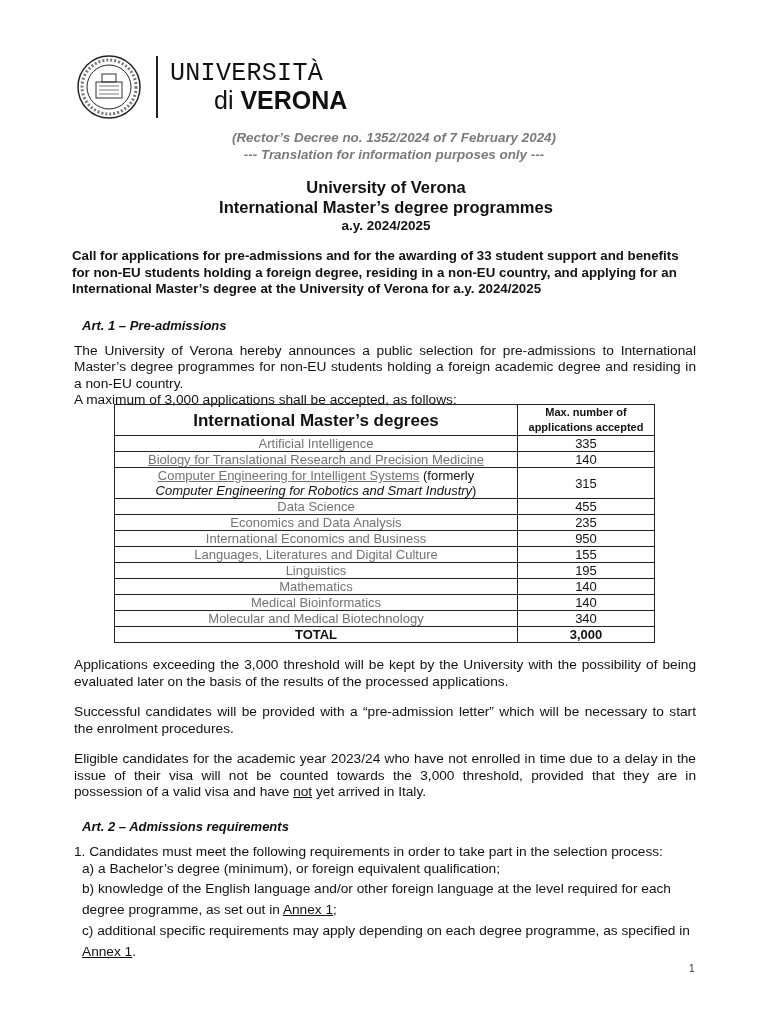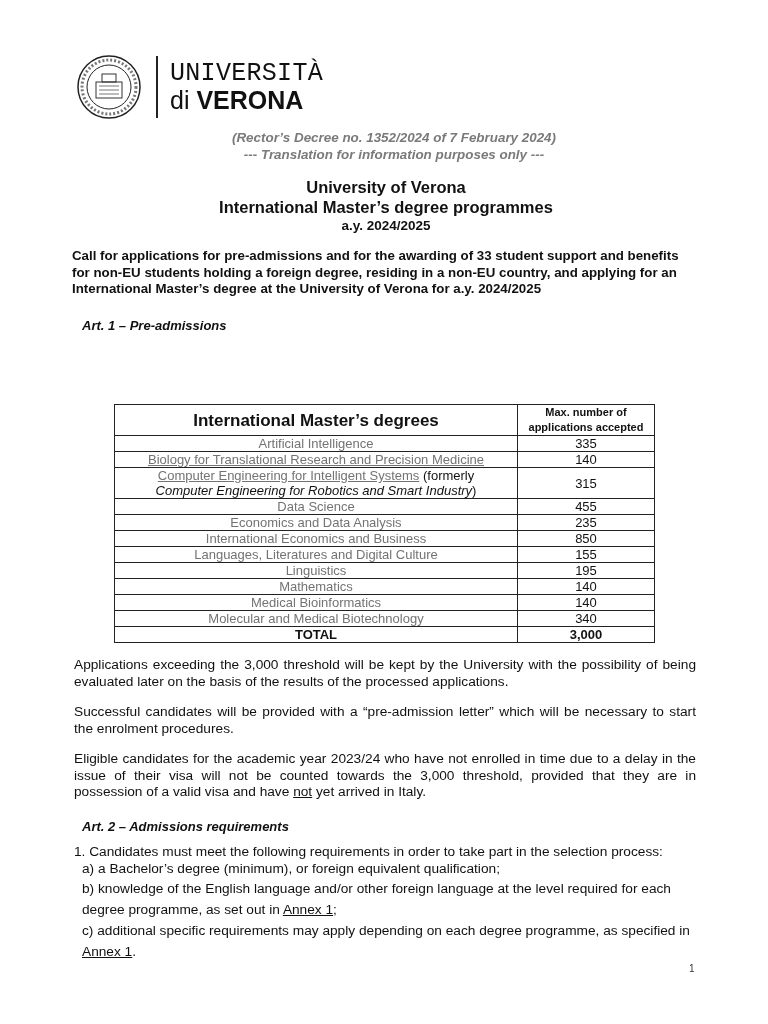--- a/index.html
+++ b/index.html
@@ -2,21 +2,21 @@
 <html><head>
 <meta charset="utf-8">
 <style>
   html, body { margin: 0; padding: 0; background: #ffffff; }
   body { width: 768px; height: 1024px; position: relative; overflow: hidden; font-family: "Liberation Sans", sans-serif; color: #111; }
   .logo { position: absolute; left: 76px; top: 54px; display: flex; align-items: center; }
   .seal { width: 66px; height: 66px; }
   .logo-divider { width: 2px; height: 62px; background: #222; margin: 0 12px 0 14px; }
   .logo-text { display: flex; flex-direction: column; line-height: 1; }
   .logo-line1 { font-size: 25px; font-weight: 400; letter-spacing: 0.3px; color: #111; font-family: Liberation Mono, monospace; }
-  .logo-line2 { font-size: 25px; color: #111; margin-top: 2px; }
+  .logo-line2 { font-size: 25px; color: #111; margin-top: 2px; margin-left: 44px; }
   .logo-line2 .di { font-weight: 400; }
   .logo-line2 .verona { font-weight: 700; }
 
   .decree { position: absolute; left: 0; width: 768px; text-align: center; font-style: italic; font-weight: 700; color: #7a7a7a; font-size: 13.4px; line-height: 17px; }
   .decree1 { top: 129px; left: 10px; }
   .decree2 { top: 146px; left: 10px; }
 
   .title { position: absolute; left: 0; width: 768px; text-align: center; font-weight: 700; color: #111; }
   .t1 { top: 178px; font-size: 16.5px; left: 2px; }
   .t2 { top: 198px; font-size: 16.5px; left: 2px; }
@@ -68,20 +68,22 @@
 <div class="decree decree2">--- Translation for information purposes only ---</div>
 
 <div class="title t1">University of Verona</div>
 <div class="title t2">International Master’s degree programmes</div>
 <div class="title t3">a.y. 2024/2025</div>
 
 <div class="call">Call for applications for pre-admissions and for the awarding of 33 student support and benefits for non-EU students holding a foreign degree, residing in a non-EU country, and applying for an International Master’s degree at the University of Verona for a.y. 2024/2025</div>
 
 <div class="section" style="top:310px;">
   <h3>Art. 1 – Pre-admissions</h3>
+  <p class="justify">The University of Verona hereby announces a public selection for pre-admissions to International Master’s degree programmes for non-EU students holding a foreign academic degree and residing in a non-EU country.</p>
+  <p>A maximum of 3,000 applications shall be accepted, as follows:</p>
 </div>
 
 <table class="degrees">
   <thead>
     <tr>
       <th class="h-deg">International Master’s degrees</th>
       <th class="h-max">Max. number of applications accepted</th>
     </tr>
   </thead>
   <tbody>
@@ -100,21 +102,21 @@
     <tr>
       <td><span class="link">Data Science</span></td>
       <td>455</td>
     </tr>
     <tr>
       <td><span class="link">Economics and Data Analysis</span></td>
       <td>235</td>
     </tr>
     <tr>
       <td><span class="link">International Economics and Business</span></td>
-      <td>850</td>
+      <td>950</td>
     </tr>
     <tr>
       <td><span class="link">Languages, Literatures and Digital Culture</span></td>
       <td>155</td>
     </tr>
     <tr>
       <td><span class="link">Linguistics</span></td>
       <td>195</td>
     </tr>
     <tr>

